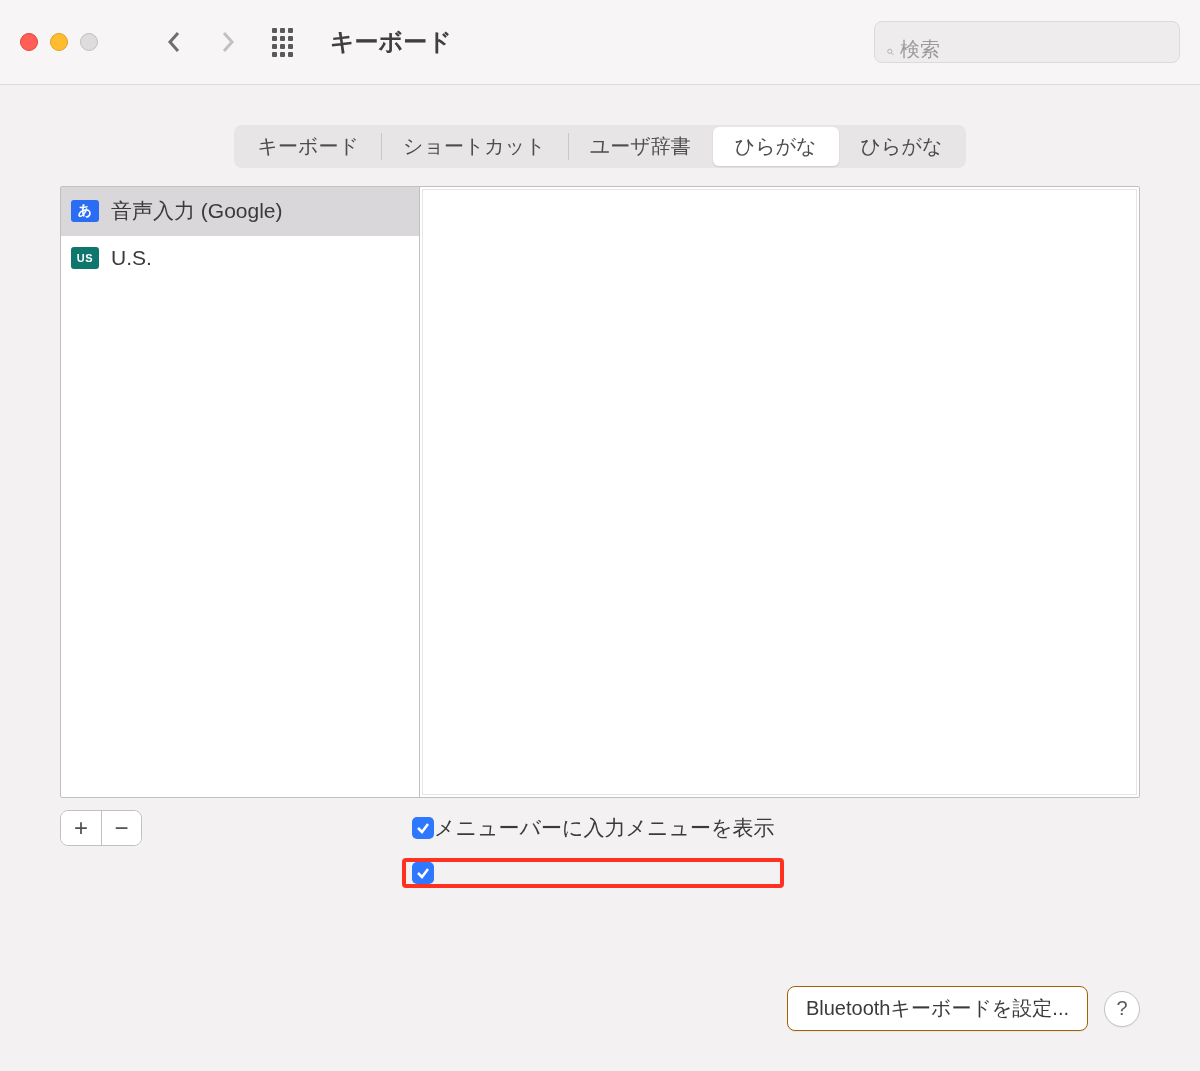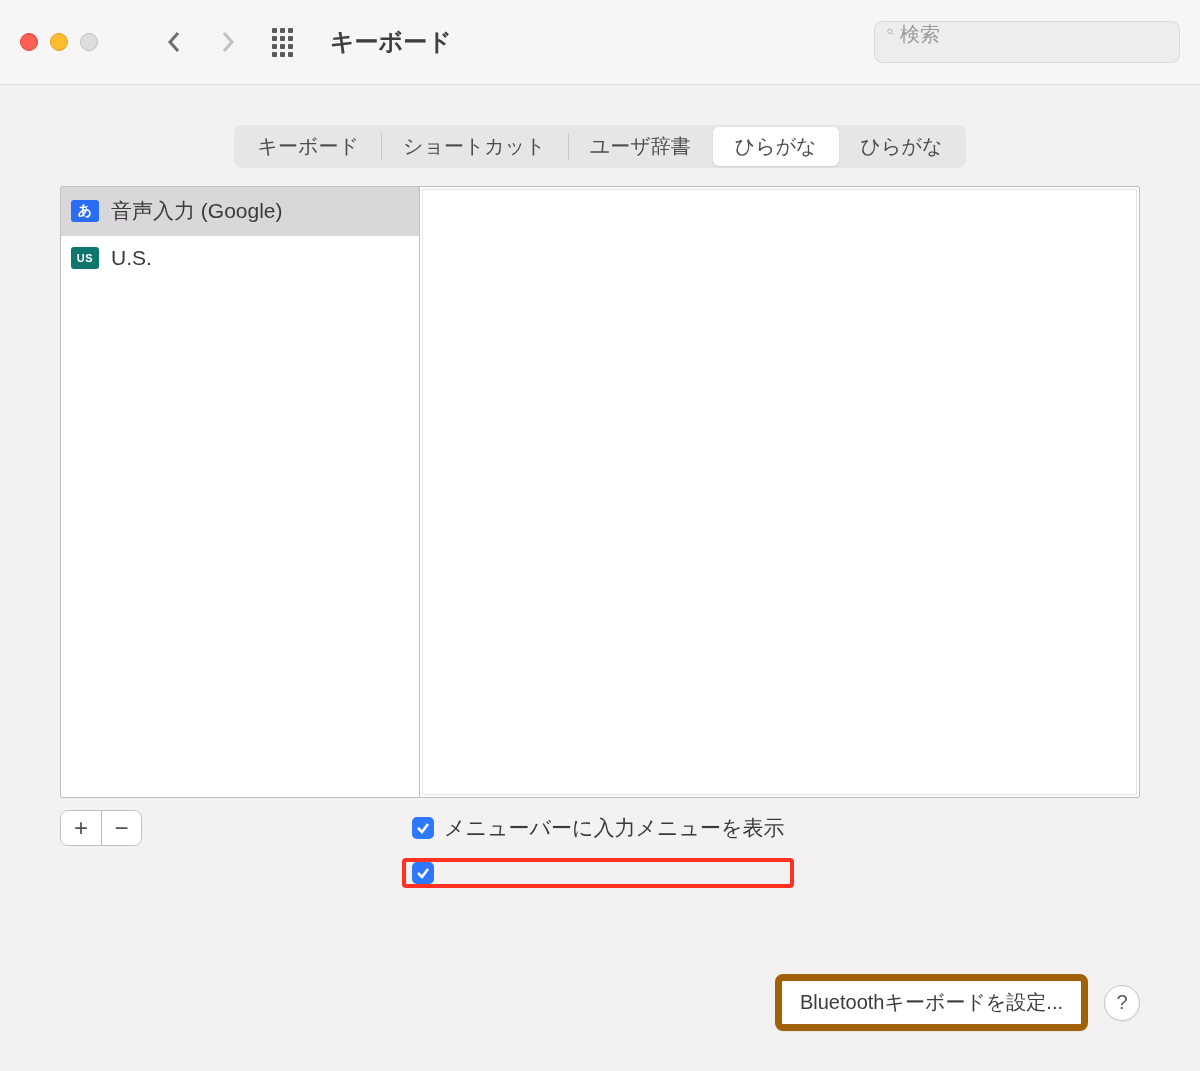--- a/index.html
+++ b/index.html
@@ -41,21 +41,21 @@
   .navbtn.dis svg{stroke:#c2c0c1;}
   .appsicon{display:flex;flex-wrap:wrap;width:24px;gap:3px;margin-left:8px;margin-right:8px;}
   .appsicon span{width:5px;height:5px;background:#595959;border-radius:1px;}
   .title{font-size:24px;font-weight:600;color:#3f3f3f;margin-left:8px;}
   .spacer{flex:1;}
   .search{
     width:280px;height:40px;
     background:var(--search-bg);
     border:1px solid var(--border);
     border-radius:8px;
-    display:flex;align-items:flex-start;
+    display:flex;align-items:flex-end;
     padding:0 12px;gap:4px;
     color:var(--muted);
   }
   .search input{
     border:none;background:transparent;outline:none;
     font-size:20px;color:var(--text);flex:1;
   }
   .search input::placeholder{color:var(--muted);}
   
   .tabbar{
@@ -131,21 +131,21 @@
     font-size:24px;line-height:1;color:#4f4f4f;
     display:flex;align-items:center;justify-content:center;cursor:default;
     padding:0;
   }
   .addremove button + button{border-left:1px solid #c1bfc0;}
   .checks{
     margin-left:260px;
     display:flex;flex-direction:column;gap:12px;
   }
   .checkrow{
-    display:flex;align-items:center;gap:10px;
+    display:flex;align-items:center;
     font-size:21px;
     padding:4px 10px;
   }
   .checkrow.highlight{
     border:4px solid var(--red-highlight);
     border-radius:4px;
     padding:0 6px;
   }
   .cbox{
     width:22px;height:22px;border-radius:5px;
@@ -156,21 +156,21 @@
   .cbox svg{stroke:white;}
   
   .footer{
     position:absolute;
     left:0;right:0;bottom:40px;
     display:flex;justify-content:flex-end;align-items:center;
     padding:0 60px;gap:16px;
   }
   .btbtn{
     background:var(--white);
-    border:7px solid #a16207;
+    border:1px solid #a16207;
     border-radius:8px;
     padding:8px 18px;
     font-size:20px;color:#3a3a3a;
     box-shadow:0 1px 1px rgba(0,0,0,0.05);
   }
   .help{
     width:34px;height:34px;border-radius:50%;
     border:1px solid #c5c3c4;background:var(--white);
     display:flex;align-items:center;justify-content:center;
     font-size:20px;color:#5a5a5a;

